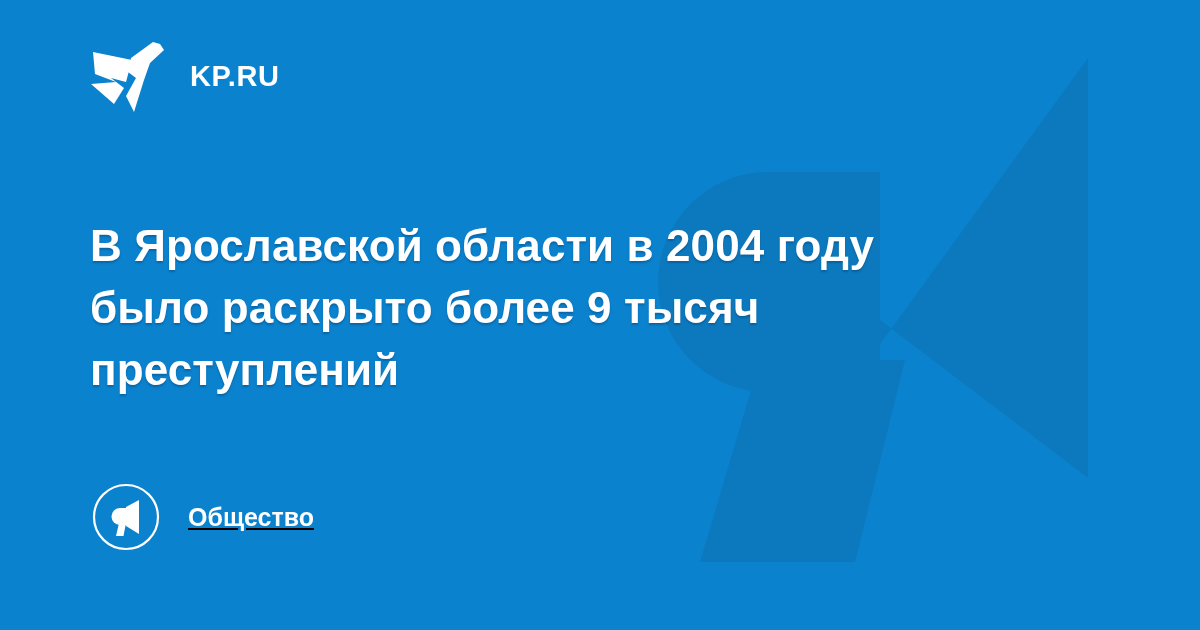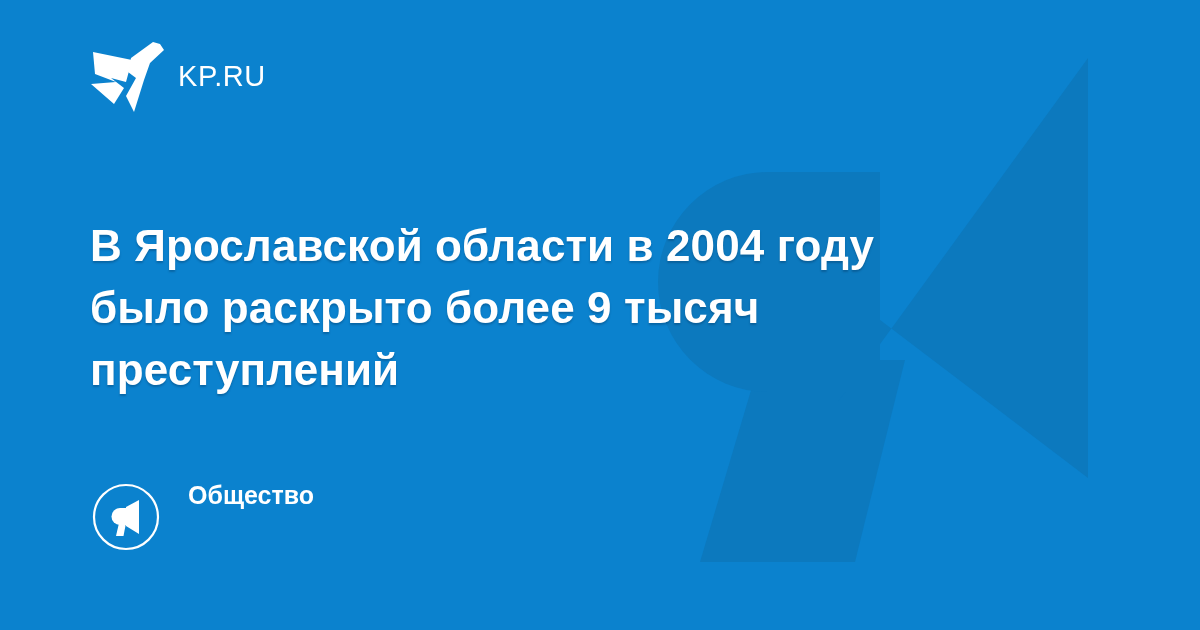--- a/index.html
+++ b/index.html
@@ -42,24 +42,24 @@
     align-items: center;
     height: 76px;
   }
   .logo-bird {
     width: 78px;
     height: 76px;
     display: block;
     flex: 0 0 auto;
   }
   .logo-text {
-    margin-left: 10px;
+    margin-left: 22px;
     color: #ffffff;
     font-size: 29px;
-    font-weight: normal;
+    font-weight: bold;
     letter-spacing: 0.6px;
     line-height: 1;
     white-space: nowrap;
   }
 
   
   .headline {
     position: absolute;
     left: 90px;
     top: 186px;
@@ -72,21 +72,23 @@
     text-shadow: 0 2px 2px rgba(0, 40, 75, 0.30);
     word-wrap: break-word;
   }
 
   
   .category {
     position: absolute;
     left: 92px;
     top: 483px;
     display: flex;
+    align-items: center;
     height: 68px;
+    text-decoration: underline;
   }
   .category-icon {
     width: 68px;
     height: 68px;
     flex: 0 0 auto;
     display: block;
   }
   .category-label {
     margin-left: 28px;
     color: #ffffff;

